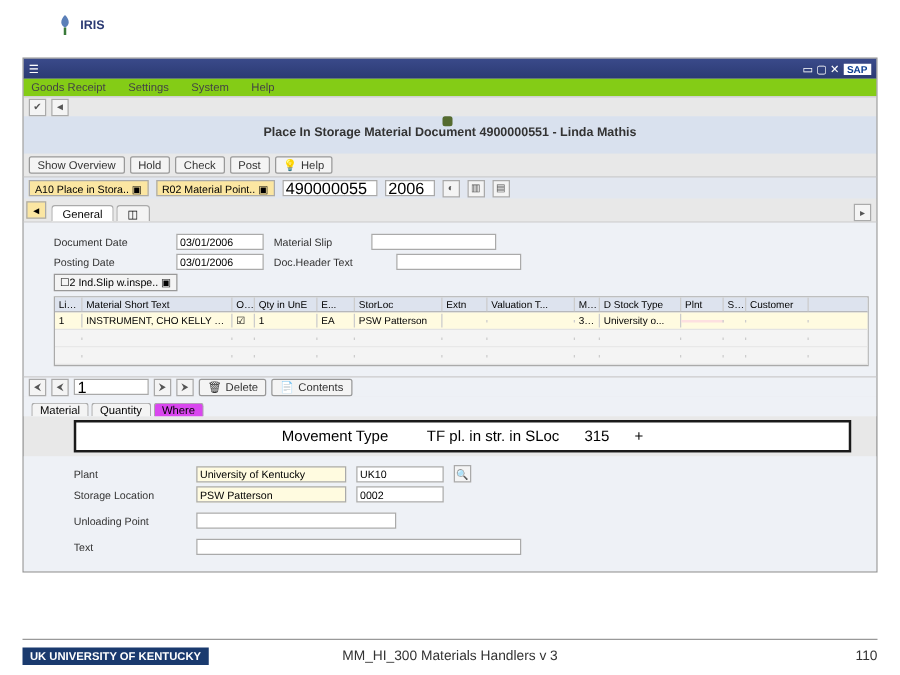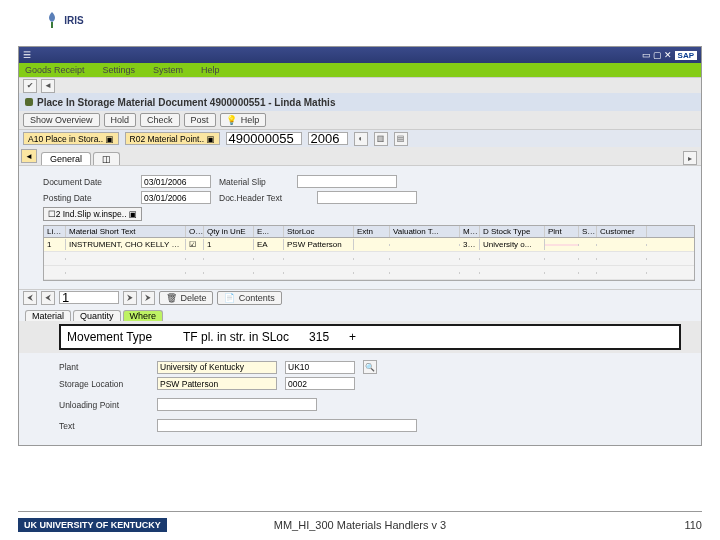--- a/index.html
+++ b/index.html
@@ -9,21 +9,21 @@
   .title { font-family: "Trebuchet MS", Arial, sans-serif; font-size: 22px; font-weight: bold; color: #2b3a73; border-bottom: 2px solid #b0b0b0; padding-bottom: 2px; flex: 1; }
   .iris-logo { width: 70px; height: 28px; margin-left: 10px; font-size: 10px; color: #2b3a73; font-weight: bold; display:flex; align-items:center; justify-content:center; }
   .iris-logo svg { margin-right:2px; }
   .sap-frame { margin: 10px 18px 0 18px; border: 1px solid #999; background: #e8e8e8; position: relative; }
   .sap-titlebar { background: linear-gradient(#3a4a8a,#2b3a73); color: #fff; height: 16px; display: flex; align-items: center; justify-content: space-between; padding: 0 4px; font-size: 9px; }
   .sap-titlebar .t-left { display:flex; align-items:center; gap:3px;}
   .sap-titlebar .sap-badge { background:#fff; color:#0a3d91; font-weight:bold; padding:0 3px; font-size:8px;}
   .sap-menubar { background:#84cc16; height:14px; display:flex; align-items:center; gap:18px; padding:0 6px; font-size:9px; color:#444;}
   .sap-toolbar { background:#e8e8e8; height:16px; display:flex; align-items:center; gap:4px; padding:0 4px; border-top:1px solid #ccc;}
   .tb-btn { width:14px; height:14px; background:#f4f4f4; border:1px solid #aaa; display:flex; align-items:center; justify-content:center; font-size:8px; color:#555;}
-  .doc-title-row { background:#d9e1ee; height:18px; display:flex; align-items:center; padding:0 6px; }
+  .doc-title-row { background:#d9e1ee; height:30px; display:flex; align-items:center; padding:0 6px;flex-direction:column; }
   .doc-title-row .bullet { width:8px;height:8px;background:#556b2f;border-radius:2px;margin-right:4px;}
   .doc-title { font-size:10px; font-weight:bold; color:#333;}
   .btn-row { background:#e8e8e8; height:18px; display:flex; align-items:center; gap:4px; padding:2px 4px;}
   .sap-btn { background:#f4f4f4; border:1px solid #999; border-radius:2px; font-size:9px; padding:1px 6px; color:#333; display:flex; align-items:center; gap:3px;}
   .bar-row { background:#e2e7f0; height:18px; display:flex; align-items:center; gap:6px; padding:2px 4px; border-top:1px solid #ccc;}
   .mini-input { background:#fff; border:1px solid #aaa; height:13px; font-size:13px; padding:0 2px; display:flex; align-items:center;}
   .mini-chip { background:#fbe6a2; border:1px solid #aaa; height:13px; font-size:8.5px; padding:0 4px; display:flex; align-items:center;}
   .tab-strip { background:#e8e8e8; height:18px; display:flex; align-items:flex-end; padding-left:22px; gap:2px; position:relative;}
   .left-nav { position:absolute; left:2px; top:2px; width:16px; height:14px; background:#fbe6a2; border:1px solid #aaa; font-size:8px; display:flex;align-items:center;justify-content:center;}
   .tab { background:#f4f4f4; border:1px solid #aaa; border-bottom:none; border-radius:3px 3px 0 0; font-size:9px; padding:1px 8px;}
@@ -39,22 +39,22 @@
   .grid-header { display:flex; background:#dde3ee; border-bottom:1px solid #aaa;}
   .gh, .gc { padding:1px 3px; border-right:1px solid #ccc; overflow:hidden; white-space:nowrap; text-overflow:ellipsis;}
   .grid-row { display:flex; border-bottom:1px solid #e3e3e3; height:14px; align-items:center;}
   .grid-row.sel { background:#fffbe0;}
   .grid-row.empty { background:#f4f4f4;}
   .gc.plnt { background:#fde0e0;}
   .c-line{width:22px}.c-mat{width:120px}.c-ok{width:18px}.c-qty{width:50px}.c-e{width:30px}.c-sloc{width:70px}.c-ext{width:36px}.c-val{width:70px}.c-m{width:20px}.c-stk{width:65px}.c-plnt{width:34px}.c-s{width:18px}.c-cust{width:50px}
   .paging { height:16px; background:#eef1f6; display:flex; align-items:center; gap:4px; padding:0 4px; border-top:1px solid #ccc;}
   .det-tabs { background:#eef1f6; height:16px; display:flex; align-items:flex-end; padding-left:6px; gap:2px;}
   .det-tab { background:#f4f4f4;border:1px solid #aaa;border-bottom:none;border-radius:3px 3px 0 0;font-size:9px;padding:0 6px;}
-  .det-tab.active{background:#bef264;}
-  .callout { background:#fff; border:2px solid #1a1a1a; padding:4px 6px; display:flex; align-items:center; gap:16px; margin:3px 20px 3px 40px; font-size:12px;}
+  .det-tab.active{background:#d946ef;}
+  .callout { background:#fff; border:2px solid #1a1a1a; padding:4px 6px; display:flex; align-items:center; gap:16px; margin:3px 20px 3px 40px; font-size:12px;justify-content:center;}
   .callout .lbl { min-width:100px;}
   .callout .code { background:#fff; padding:0 4px;}
   .det-body { background:#eef1f6; padding:4px 6px 10px 40px;}
   .footer { position:absolute; bottom:6px; left:0; right:0; display:flex; align-items:flex-end; padding:0 18px; font-size:11px; color:#333; }
   .footer-line { border-top:1px solid #999; width:100%; margin-bottom:4px;}
   .uk-logo { font-size:9px; color:#fff; background:#1a3a6e; padding:2px 6px; font-weight:bold;}
   .footer-center { position:absolute; left:0; right:0; text-align:center; font-family:"Trebuchet MS",Arial,sans-serif;}
   .footer-right { margin-left:auto; font-family:"Trebuchet MS",Arial,sans-serif;}
 </style>
 </head>

